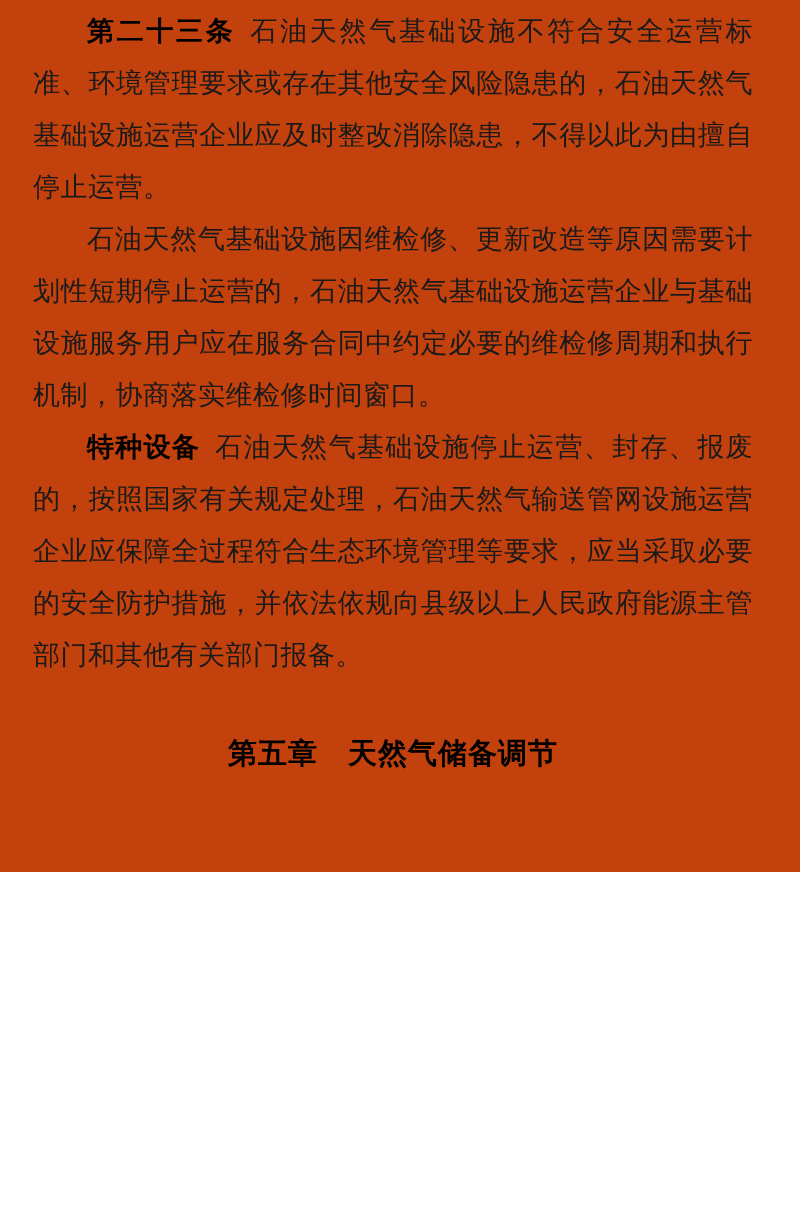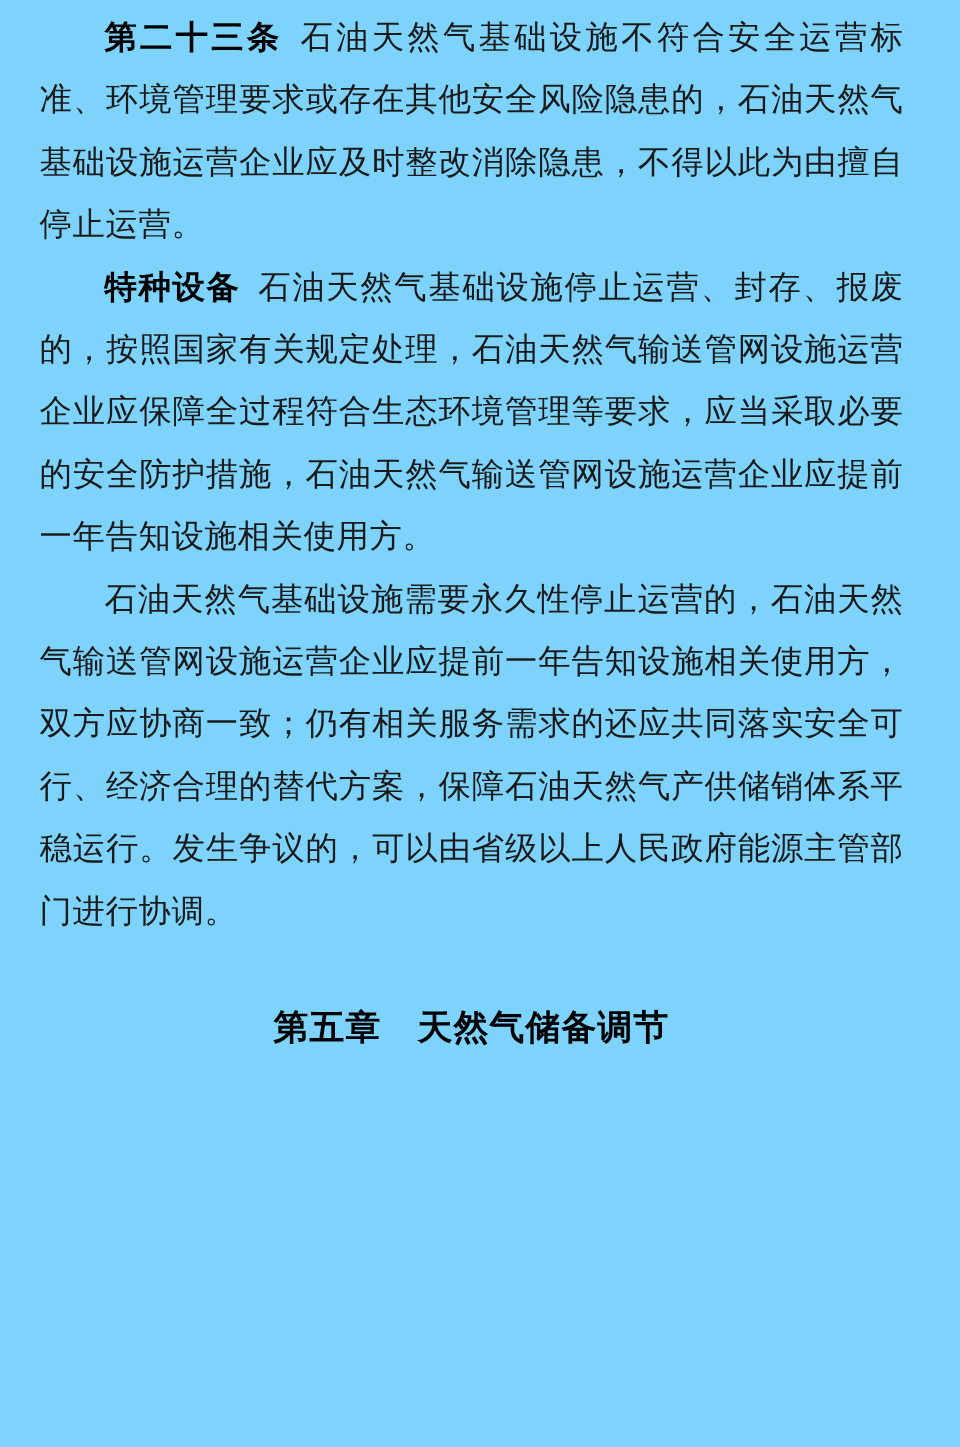--- a/index.html
+++ b/index.html
@@ -6,23 +6,23 @@
     margin: 0;
     padding: 0;
     width: 800px;
     height: 1206px;
     background: #ffffff;
     overflow: hidden;
   }
   .page {
     box-sizing: border-box;
     width: 800px;
-    height: 1206px;
+    height: 872px;
     padding: 5px 47px 0 33px;
-    background: #7dd3fc;
+    background: #c2410c;
     color: #1a1a1a;
   }
   .para {
     margin: 0;
     font-family: "Liberation Serif", "DejaVu Serif", serif;
     font-size: 27px;
     line-height: 52px;
     text-align: justify;
     text-indent: 2em;
     letter-spacing: 0.5px;
@@ -46,21 +46,21 @@
     color: #000000;
   }
 </style>
 </head>
 <body>
 
 <div class="page">
 
   <p class="para"><span class="article-label">第二十三条</span><span>石油天然气基础设施不符合安全运营标准、环境管理要求或存在其他安全风险隐患的，石油天然气基础设施运营企业应及时整改消除隐患，不得以此为由擅自停止运营。</span></p>
 
+  <p class="para"><span>石油天然气基础设施因维检修、更新改造等原因需要计划性短期停止运营的，石油天然气基础设施运营企业与基础设施服务用户应在服务合同中约定必要的维检修周期和执行机制，协商落实维检修时间窗口。</span></p>
 
 
-  <p class="para"><span class="article-label">特种设备</span><span>石油天然气基础设施停止运营、封存、报废的，按照国家有关规定处理，石油天然气输送管网设施运营企业应保障全过程符合生态环境管理等要求，应当采取必要的安全防护措施，石油天然气输送管网设施运营企业应提前一年告知设施相关使用方。</span></p>
+  <p class="para"><span class="article-label">特种设备</span><span>石油天然气基础设施停止运营、封存、报废的，按照国家有关规定处理，石油天然气输送管网设施运营企业应保障全过程符合生态环境管理等要求，应当采取必要的安全防护措施，并依法依规向县级以上人民政府能源主管部门和其他有关部门报备。</span></p>
 
-  <p class="para"><span>石油天然气基础设施需要永久性停止运营的，石油天然气输送管网设施运营企业应提前一年告知设施相关使用方，双方应协商一致；仍有相关服务需求的还应共同落实安全可行、经济合理的替代方案，保障石油天然气产供储销体系平稳运行。发生争议的，可以由省级以上人民政府能源主管部门进行协调。</span></p>
 
   <h2 class="chapter">第五章　天然气储备调节</h2>
 
 </div>
 
 </body></html>

